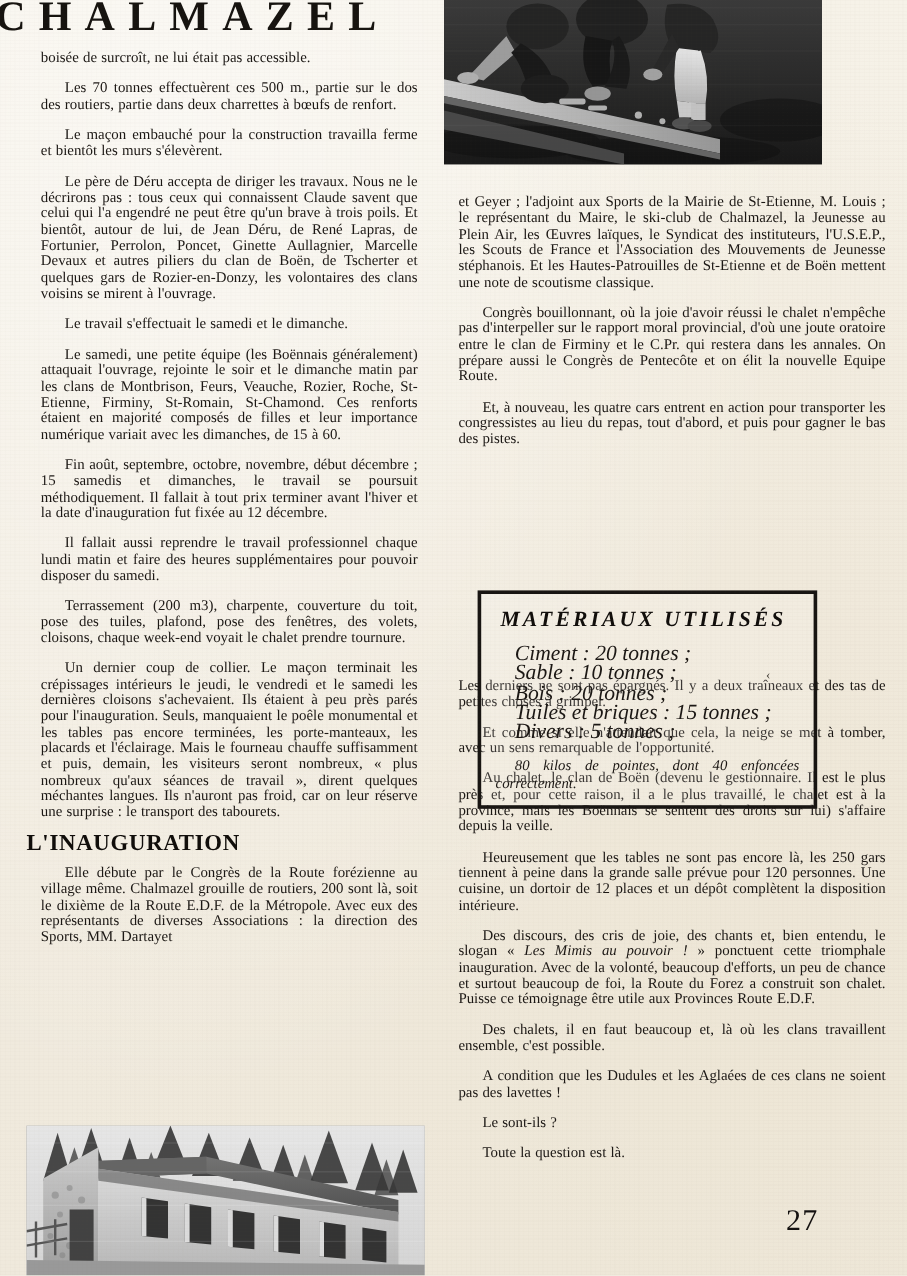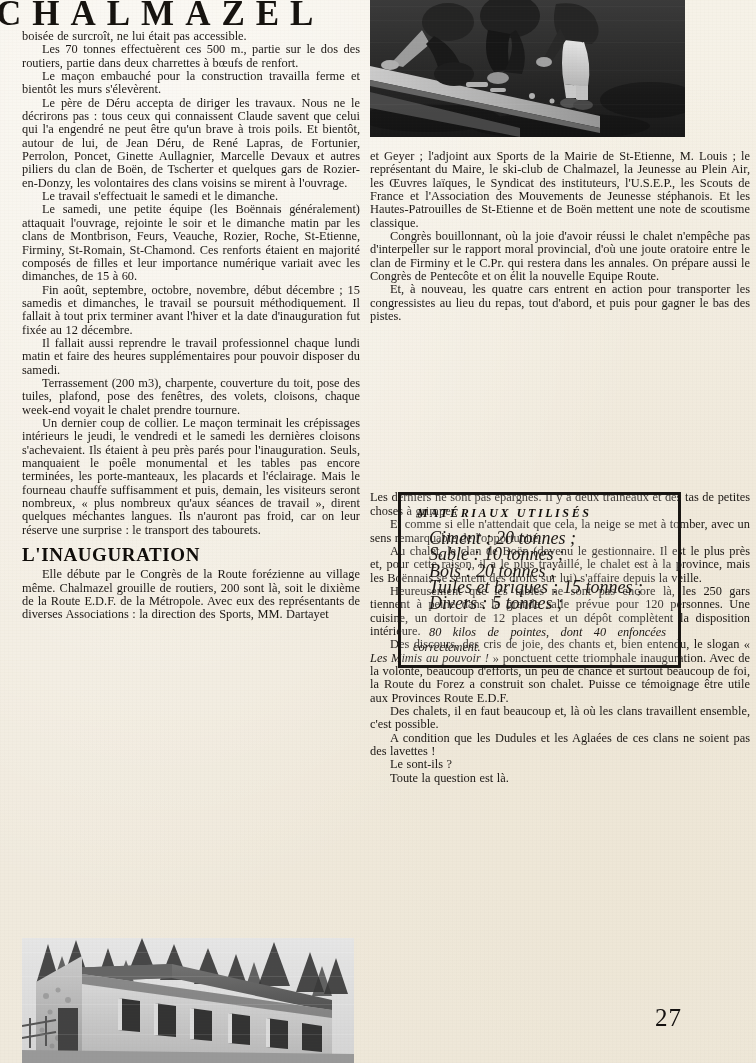--- a/index.html
+++ b/index.html
@@ -56,21 +56,21 @@
     text-align: justify;
     color: #1b1714;
     font-size: 12.4px;
     line-height: 13.35px;
     -webkit-font-smoothing: none;
   }
   .col-left  { left: 22px;  top: 30px;  width: 338px; }
   .col-right { left: 370px; top: 150px; width: 380px; }
 
   .col p {
-    margin: 0;
+    margin: 12px;
     text-indent: 20px;
     text-align: justify;
     word-spacing: .4px;
     hyphens: manual;
   }
   .col p.noindent { text-indent: 0; }
 
   
   .section-head {
     font-weight: bold;
@@ -104,21 +104,21 @@
     top: 492px;
     width: 283px;
     border: 3px solid #181512;
     background: rgba(255,255,255,.14);
     padding: 9px 12px 11px 12px;
     box-sizing: border-box;
   }
   .materials-title {
     font-weight: bold;
     font-style: italic;
-    font-size: 12px;
+    font-size: 18px;
     letter-spacing: 2.6px;
     color: #110e0b;
     margin: 2px 0 9px 4px;
     white-space: nowrap;
   }
   .materials-list {
     list-style: none;
     margin: 0;
     padding: 0;
     font-style: italic;

